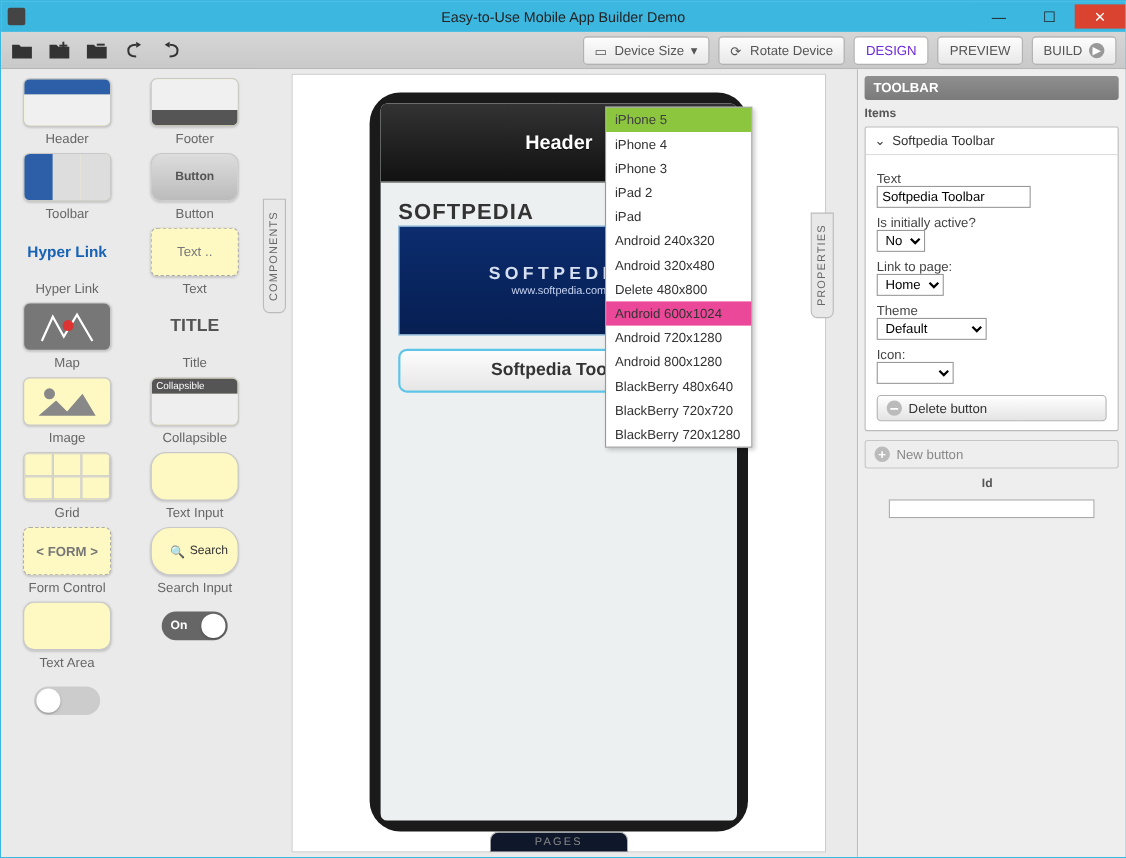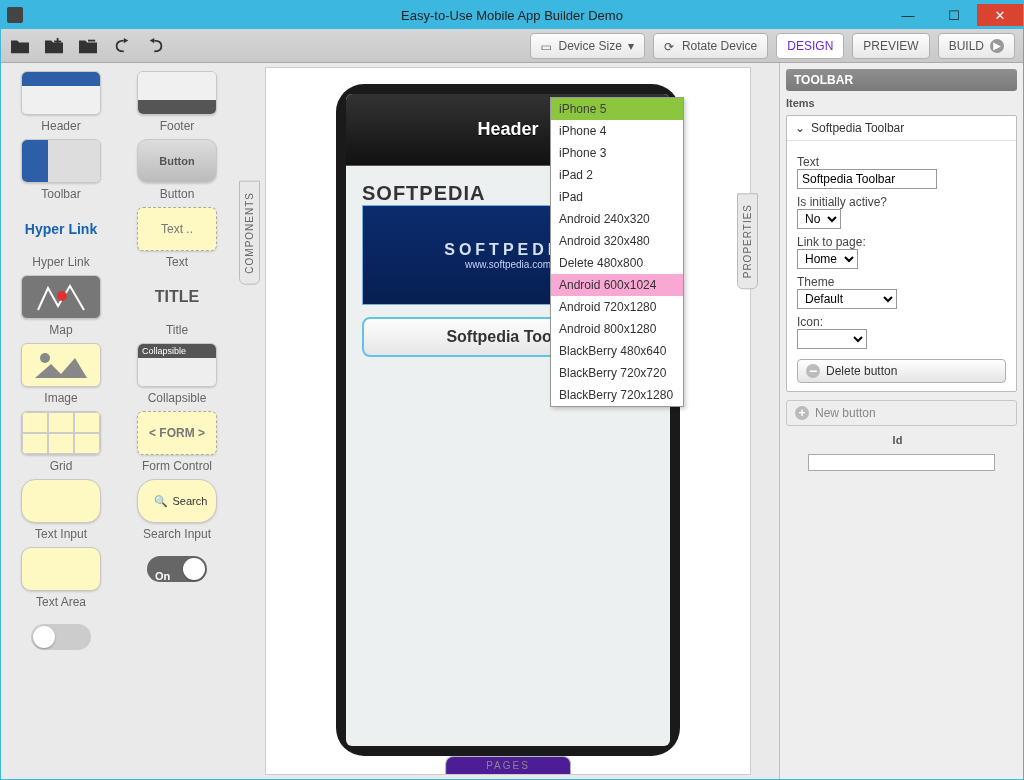--- a/index.html
+++ b/index.html
@@ -31,39 +31,39 @@
 .comp-grid { display: grid; grid-template-columns: 1fr 1fr; gap: 6px 12px; }
 .comp-item { display: flex; flex-direction: column; align-items: center; gap: 4px; }
 .comp-thumb { width: 80px; height: 44px; background: #fef9c3; border: 1px solid #c8c8c8; border-radius: 6px; box-shadow: 0 1px 2px rgba(0,0,0,0.15); display: flex; align-items: center; justify-content: center; font-size: 11px; color: #555; position: relative; overflow: hidden; }
 .comp-label { font-size: 12px; color: #666; }
 
 .side-tab { position: absolute; background: #e8e8e8; border: 1px solid #bbb; border-radius: 6px 6px 0 0; writing-mode: vertical-rl; transform: rotate(180deg); font-size: 10px; color: #666; padding: 10px 4px; letter-spacing: 1px; }
 .side-tab.components { left: 238px; top: 118px; }
 .side-tab.properties { left: 736px; top: 130px; }
 
 .canvas-area { flex: 1; background: #fff; margin: 4px 0 4px 28px; border: 1px solid #ccc; position: relative; display: flex; flex-direction: column; align-items: center; }
-.pages-tab { position: absolute; bottom: 0; left: 50%; transform: translateX(-50%); font-size: 10px; color: #888; letter-spacing: 2px; border: 1px solid #bbb; border-bottom: none; border-radius: 8px 8px 0 0; padding: 3px 40px; background: #4c1d95; }
+.pages-tab { position: absolute; bottom: 0; left: 50%; transform: translateX(-50%); font-size: 10px; color: #888; letter-spacing: 2px; border: 1px solid #bbb; border-bottom: none; border-radius: 8px 8px 0 0; padding: 3px 40px; background: #0f172a; }
 
 .device { margin-top: 16px; width: 344px; height: 672px; background: #1a1a1a; border-radius: 28px; padding: 10px; position: relative; }
 .device-screen { width: 100%; height: 100%; background: #edf0f1; border-radius: 6px; overflow: hidden; position: relative; }
 .camera { position:absolute; top:10px; left:50%; transform:translateX(-50%); width:8px; height:8px; background:#333; border-radius:50%; }
 .dev-header { height: 72px; background: linear-gradient(#333,#111); color: #fff; display: flex; align-items: center; justify-content: center; font-size: 18px; font-weight: bold; border-bottom: 1px solid #555; text-shadow: 0 1px 0 #000; }
 .dev-body { padding: 16px; }
 .dev-banner { width: 100%; height: 100px; background: linear-gradient(#0b2c6e,#071f52); display:flex; flex-direction:column; align-items:center; justify-content:center; color:#c7d2f1; font-size:10px; margin-bottom:12px; border:1px solid #7ab0d8; }
 .dev-banner-logo { font-size:16px; letter-spacing:4px; color:#d7e0f3; font-weight:bold;}
 .dev-toolbar-cmp { border: 2px solid #5ec5e8; background: linear-gradient(#fdfdfd,#e6e6e6); height:40px; border-radius:8px; display:flex; align-items:center; justify-content:center; font-weight:bold; color:#333; position:relative; }
 .add-del { position:absolute; right:6px; bottom:-14px; display:flex; gap:4px; }
 .pill { width:18px; height:18px; border-radius:50%; display:flex; align-items:center; justify-content:center; color:#fff; font-weight:bold; font-size:14px; box-shadow:0 1px 2px rgba(0,0,0,0.4);}
 .pill.green { background: radial-gradient(#6ec22e,#3a8a12);}
 .pill.red { background: radial-gradient(#e33,#a11);}
 
 .device-dropdown { position: absolute; top: 34px; left: 549px; width: 134px; background: #fff; border: 1px solid #999; box-shadow: 2px 2px 4px rgba(0,0,0,0.2); z-index: 100; }
 .dd-item { font-size: 12px; padding: 4px 8px; color: #333; }
 .dd-item.selected { background: #8cc63f; color: #404040; }
-.dd-item.hover { background: #f9a8d4; }
+.dd-item.hover { background: #ec4899; }
 
 .right-panel { width: 244px; background: #eeeeee; border-left: 1px solid #bfbfbf; padding: 6px; overflow-y:auto; margin-left:28px;}
 .panel-header { background: linear-gradient(#8f8f8f,#7a7a7a); color: #fff; font-size: 12px; font-weight: bold; padding: 4px 8px; border-radius: 3px; }
 .field-row { display: flex; align-items: center; font-size: 12px; color: #444; margin: 6px 0; }
 .field-label { width: 60px; text-align: right; margin-right: 8px; font-size:11px; color:#555;}
 .field-label.bold { font-weight:bold; }
 .sel { border: 1px solid #999; background: #fff; font-size: 12px; padding: 1px 3px; height:20px; }
 .items-box { background:#fff; border:1px solid #bbb; margin-top:4px; border-radius:2px; }
 .accordion-hdr { padding: 5px 8px; font-size:12px; color:#333; border-bottom:1px solid #ddd; display:flex; align-items:center; gap:6px;}
 .accordion-body { padding: 8px 10px; }
@@ -84,21 +84,21 @@
 .th-header .bar { width:100%; height:14px; }
 .th-button { background:linear-gradient(#ddd,#bbb); border-radius:10px; font-weight:bold; }
 .th-hyper { color:#1862b5; font-weight:bold; font-size:14px; border-bottom:2px solid #1862b5; background:transparent; border:1px dashed transparent;}
 .th-text { border:1px dashed #aaa; color:#777; font-size:12px; }
 .th-title { font-weight:bold; font-size:16px; color:#555; background:transparent; border:none; box-shadow:none;}
 .th-map { background:#777; }
 .th-grid-inner { display:grid; grid-template-columns:repeat(3,1fr); grid-template-rows:repeat(2,1fr); width:100%; height:100%;}
 .th-grid-inner div { border:1px solid #ccc;}
 .th-search { border-radius:18px; color:#333; font-size:11px; display:flex; align-items:center; gap:4px; padding-left:8px;}
 .th-switch { position:relative; }
-.th-switch .track { width:60px; height:26px; border-radius:14px; background:#666; color:#fff; display:flex; align-items:flex-end; padding-left:8px; font-size:11px; font-weight:bold; position:relative;}
+.th-switch .track { width:60px; height:26px; border-radius:14px; background:#666; color:#fff; display:flex; align-items:center; padding-left:8px; font-size:11px; font-weight:bold; position:relative;}
 .th-switch .knob { width:22px; height:22px; border-radius:50%; background:#fff; position:absolute; right:2px; top:2px; box-shadow:0 1px 2px rgba(0,0,0,0.3);}
 </style>
 </head>
 <body>
 
 <div class="window">
   <div class="titlebar">
     <div class="titlebar-icon"></div>
     <div class="titlebar-title">Easy-to-Use Mobile App Builder Demo</div>
     <div class="win-controls">
@@ -225,26 +225,26 @@
                 <div></div>
                 <div></div>
                 <div></div>
                 <div></div>
                 <div></div>
               </div>
             </div>
           <div class="comp-label">Grid</div>
         </div>
         <div class="comp-item">
+          <div class="comp-thumb" style="border-radius:14px"></div>
+          <div class="comp-label">Text Input</div>
+        </div>
+        <div class="comp-item">
           <div class="comp-thumb th-text" style="font-weight:bold">&lt; FORM &gt;</div>
           <div class="comp-label">Form Control</div>
-        </div>
-        <div class="comp-item">
-          <div class="comp-thumb" style="border-radius:14px"></div>
-          <div class="comp-label">Text Input</div>
         </div>
         <div class="comp-item">
           <div class="comp-thumb th-search">
               <span>🔍</span>
               <span>Search</span>
             </div>
           <div class="comp-label">Search Input</div>
         </div>
         <div class="comp-item">
           <div class="comp-thumb" style="border-radius:10px"></div>

